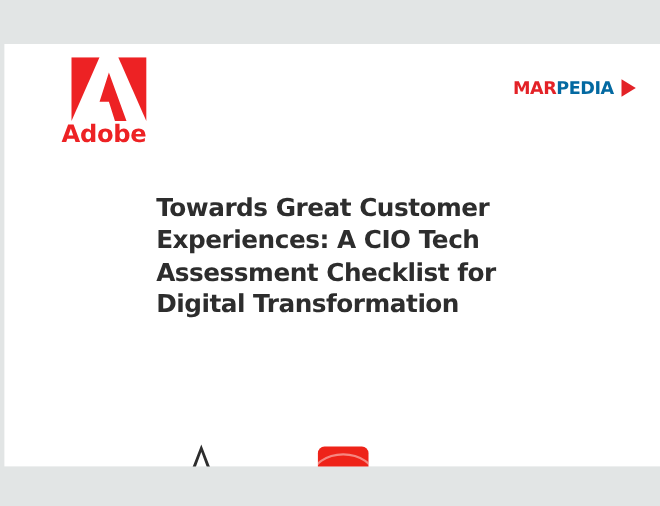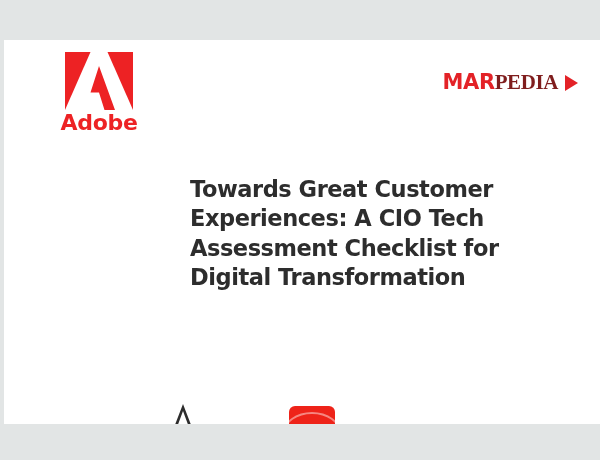--- a/index.html
+++ b/index.html
@@ -42,21 +42,20 @@
     width: 100%;
     height: 100px;
   }
 
   
   .adobe-logo {
     position: absolute;
     left: 52px;
     top: 12px;
     width: 86px;
-    text-align: center;
   }
   .adobe-mark {
     width: 72px;
     height: 58px;
     margin: 0 auto;
     display: block;
   }
   .adobe-wordmark {
     font-family: "DejaVu Sans", sans-serif;
     font-weight: bold;
@@ -72,43 +71,42 @@
     position: absolute;
     right: 22px;
     top: 32px;
     display: flex;
     align-items: center;
     white-space: nowrap;
   }
   .mtp-word {
     font-family: "DejaVu Sans", sans-serif;
     font-weight: bold;
-    font-size: 21px;
+    font-size: 16px;
     letter-spacing: -0.4px;
     line-height: 1;
   }
   .mtp-mar  { color: #e32227; }
   .mtp-tech { color: #8f9295; }
-  .mtp-pedia{ color: #7f1d1d; font-family: Liberation Serif, serif; }
+  .mtp-pedia{ color: #0369a1; }
   .mtp-play {
     width: 0;
     height: 0;
     margin-left: 7px;
     border-left: 13px solid #e32227;
     border-top: 8px solid transparent;
     border-bottom: 8px solid transparent;
   }
 
   
   .copy-block {
     position: absolute;
     left: 138px;
     top: 135px;
     width: 330px;
-    margin-left: 48px;
   }
   .deck-title {
     font-family: "DejaVu Sans", sans-serif;
     font-weight: bold;
     font-size: 22.5px;
     line-height: 1.30;
     color: #2d2d2d;
     letter-spacing: -0.45px;
     margin: 0;
   }

